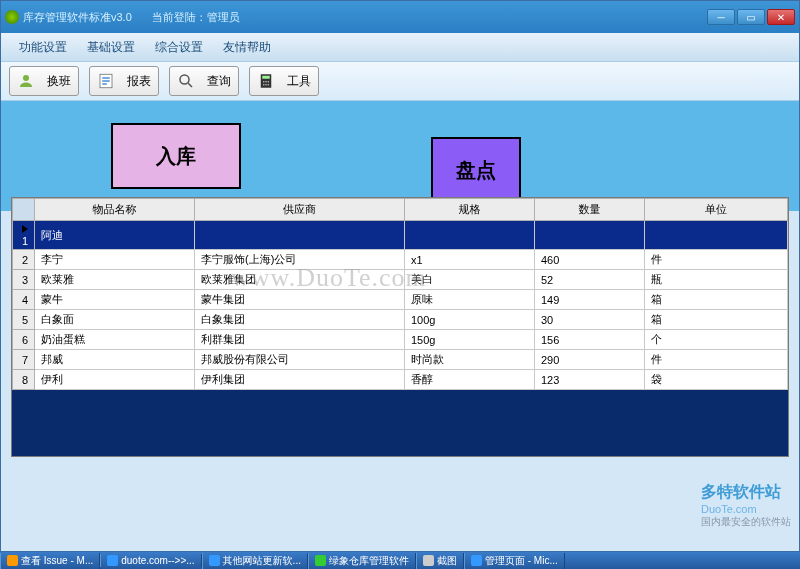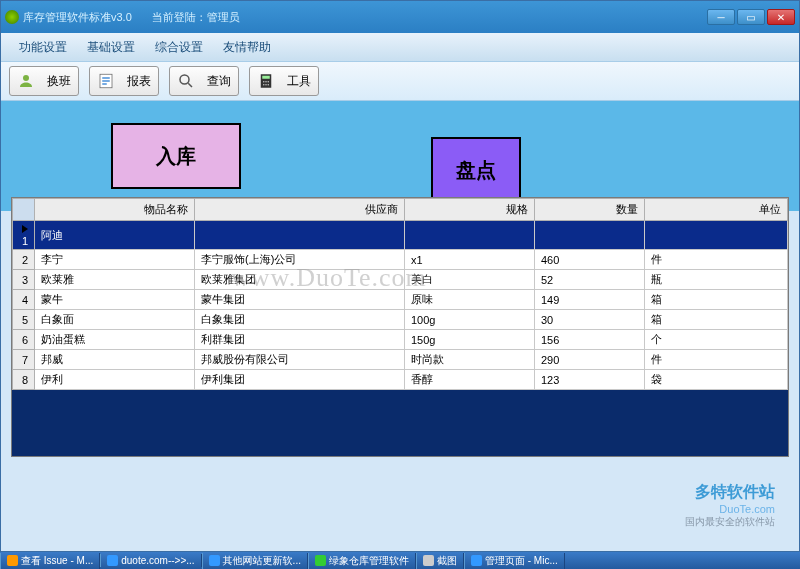--- a/index.html
+++ b/index.html
@@ -22,29 +22,29 @@
 .toolbtn svg { width: 18px; height: 18px; }
 
 .bigbtns { height: 110px; background: #5bb8e8; display: flex; align-items: center; padding-left: 110px; gap: 170px; overflow: hidden; text-align: right; }
 .bigbtn { width: 130px; height: 66px; border: 2px solid #000; display: flex; align-items: center; justify-content: center; font-size: 20px; font-weight: bold; cursor: pointer; }
 .bigbtn.in { background: #e6b3e6; }
 .bigbtn.out { background: #a0c4e8; }
 .bigbtn.check { background: #8b5cf6; width: 90px; position: relative; margin-left: 20px; margin-top: 28px; }
 
 .tablearea { position: absolute; top: 196px; left: 10px; right: 10px; height: 260px; background: #0a2b6b; border: 1px solid #7a7a7a; overflow: hidden; }
 .grid { width: 100%; border-collapse: collapse; font-size: 11px; }
-.grid th { background: #ececec; border: 1px solid #b0b0b0; padding: 3px 6px; text-align: right; height: 18px; font-weight: normal; }
+.grid th { background: #ececec; border: 1px solid #b0b0b0; padding: 3px 6px; text-align: center; height: 18px; font-weight: normal; }
 .grid td { background: #fff; border: 1px solid #c8c8c8; padding: 2px 6px; height: 17px; }
 .grid tr.selected td { background: #0a2b8b; color: #fff; }
 .grid td.rownum { background: #ececec; text-align: right; width: 22px; border-color: #b0b0b0; }
 .grid th.sel { background: #cde; width: 22px; }
 .rowptr { width: 0; height: 0; border-top: 4px solid transparent; border-bottom: 4px solid transparent; border-left: 6px solid #000; display: inline-block; }
 
 .watermark { position: absolute; top: 262px; left: 230px; font-size: 26px; color: rgba(150,150,150,0.45); font-family: "Times New Roman", serif; pointer-events: none; letter-spacing: 1px; }
-.brand { position: absolute; bottom: 22px; right: 24px; text-align: right; font-size: 11px; color: #6bb3e8; }
+.brand { position: absolute; bottom: 22px; right: 8px; text-align: left; font-size: 11px; color: #6bb3e8; }
 .brand .logo { font-size: 16px; font-weight: bold; color: #3d9bd6; }
 .brand .sub { font-size: 10px; color: #89a; }
 
 .taskbar { position: absolute; bottom: 0; left: 0; right: 0; height: 17px; background: linear-gradient(#3a7bc8, #245a9e); display: flex; align-items: center; font-size: 10px; color: #fff; overflow: hidden; }
 .taskitem { padding: 1px 6px; border-left: 1px solid #5a9ad0; border-right: 1px solid #1a4580; display: flex; align-items: center; gap: 3px; white-space: nowrap; }
 .taskicon { width: 11px; height: 11px; background: #f90; border-radius: 2px; display: inline-block; }
 </style>
 </head>
 <body>
 

